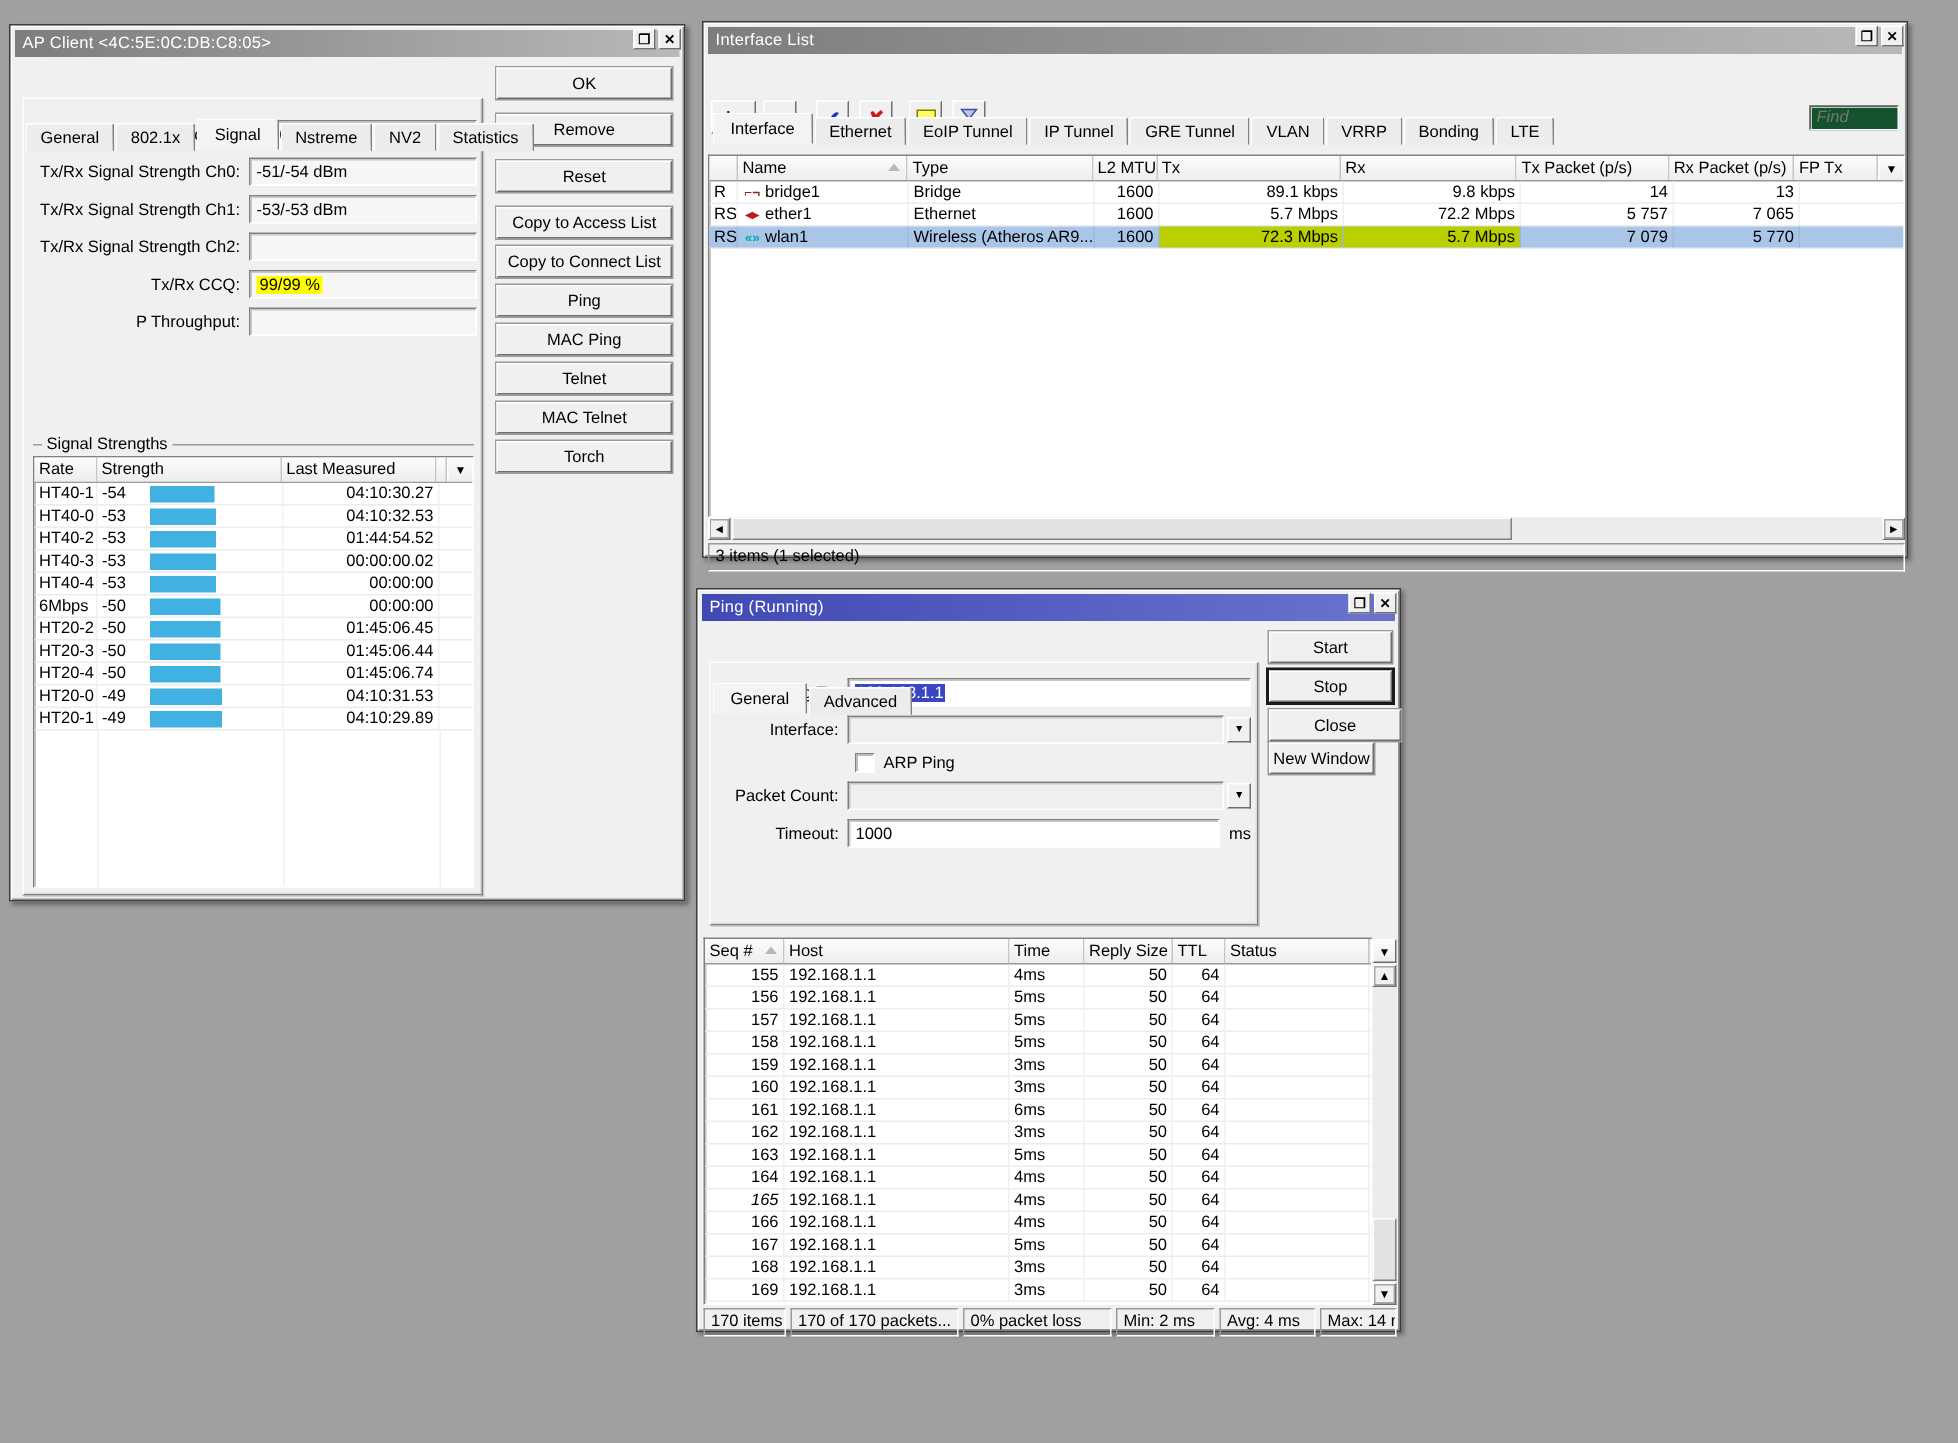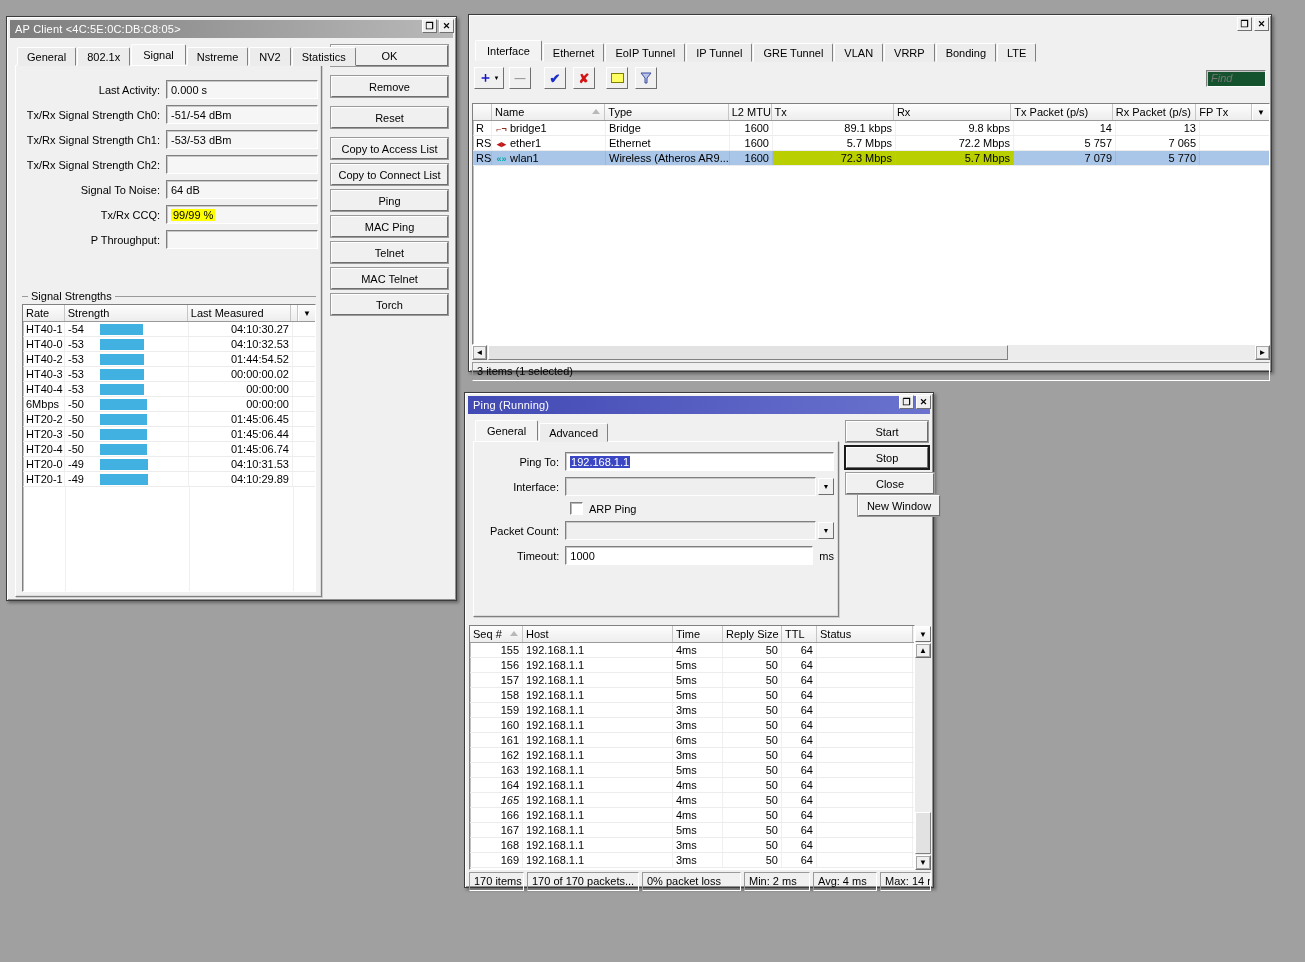--- a/index.html
+++ b/index.html
@@ -12,21 +12,21 @@
           display:flex; align-items:center; padding-left:5px; letter-spacing:.2px; }
   .tbar.inactive { background:linear-gradient(to right,#7d7d7d,#b9b9b9); }
   .tbar.active   { background:linear-gradient(to right,#4149b4,#6b73cf); }
   .tbtns { position:absolute; right:2px; top:2px; display:flex; gap:2px; }
   .wbtn { width:15px; height:14px; background:#f0f0f0; border:1px solid; border-color:#fff #707070 #707070 #fff;
           display:flex; align-items:center; justify-content:center; font-size:9px; font-weight:bold; color:#000; }
 
   .tab { display:inline-block; padding:3px 9px 2px 9px; background:#ececec; border:1px solid;
          border-color:#fff #808080 #ececec #fff; border-radius:2px 2px 0 0; position:relative; margin-right:1px; color:#000; }
   .tab.on { background:#f3f3f3; padding:4px 11px 3px 11px; top:-2px; z-index:5; border-bottom:1px solid #f3f3f3; }
-  .tabrow { position:absolute; z-index:4; }
+  .tabrow { position:absolute; z-index:4;margin-top:35px; }
 
   .panel { position:absolute; border:1px solid; border-color:#fff #808080 #808080 #fff;
            box-shadow: inset -1px -1px 0 #dcdcdc, 1px 1px 0 #cfcfcf; }
 
   .btn { background:#f0f0f0; border:1px solid; border-color:#fff #6e6e6e #6e6e6e #fff;
          box-shadow: 0 0 0 1px #9a9a9a; display:flex; align-items:center; justify-content:center;
          font-family:"Liberation Sans",sans-serif; font-size:11px; }
   .btn.focus { box-shadow: 0 0 0 2px #1a1a1a; }
 
   .fld { background:#f6f6f6; border:1px solid; border-color:#808080 #fff #fff #808080;
@@ -102,24 +102,20 @@
         </div>
         <div class="formrow">
           <div class="flabel">Tx/Rx Signal Strength Ch1:</div>
           <div class="fld" style="width:152px;"><span>-53/-53 dBm</span></div>
         </div>
         <div class="formrow">
           <div class="flabel">Tx/Rx Signal Strength Ch2:</div>
           <div class="fld" style="width:152px;"></div>
         </div>
         <div class="formrow">
-          <div class="flabel">Signal To Noise:</div>
-          <div class="fld" style="width:152px;"><span>64 dB</span></div>
-        </div>
-        <div class="formrow">
           <div class="flabel">Tx/Rx CCQ:</div>
           <div class="fld" style="width:152px;"><span class="hlyellow">99/99 %</span></div>
         </div>
         <div class="formrow">
           <div class="flabel">P Throughput:</div>
           <div class="fld" style="width:152px;"></div>
         </div>
       </div>
     <div class="groupline" style="position:absolute; left:6px; top:224px; width:294px;">
       <span>Signal Strengths</span>
@@ -237,20 +233,23 @@
       <div class="btn" style="width:117px; height:21px; margin-bottom:5px;">Copy to Connect List</div>
       <div class="btn" style="width:117px; height:21px; margin-bottom:5px;">Ping</div>
       <div class="btn" style="width:117px; height:21px; margin-bottom:5px;">MAC Ping</div>
       <div class="btn" style="width:117px; height:21px; margin-bottom:5px;">Telnet</div>
       <div class="btn" style="width:117px; height:21px; margin-bottom:5px;">MAC Telnet</div>
       <div class="btn" style="width:117px; height:21px; margin-bottom:5px;">Torch</div>
     </div>
 </div>
 
 <div class="win" style="left:468px; top:14px; width:804px; height:358px;">
+  <div class="tbar inactive">
+    <span>Interface List</span>
+  </div>
   <div class="tbtns">
     <div class="wbtn">❐</div>
     <div class="wbtn">✕</div>
   </div>
   <div class="tabrow" style="left:6px; top:27px;" id="if-tabs"><div class="tab on" style="display: inline-block;">Interface</div><div class="tab" style="display: inline-block;">Ethernet</div><div class="tab" style="display: inline-block;">EoIP Tunnel</div><div class="tab" style="display: inline-block;">IP Tunnel</div><div class="tab" style="display: inline-block;">GRE Tunnel</div><div class="tab" style="display: inline-block;">VLAN</div><div class="tab" style="display: inline-block;">VRRP</div><div class="tab" style="display: inline-block;">Bonding</div><div class="tab" style="display: inline-block;">LTE</div></div>
   <div style="position:absolute; left:5px; top:50px; right:5px; height:26px; display:flex; align-items:center;">
     <div class="tool" style="width:30px;">
         <span style="color:#1414c8; font-size:14px;">＋</span>
         <span style="font-size:6px; margin-left:1px;">▼</span>
       </div>
@@ -365,21 +364,21 @@
         <span class="flabel" style="width:84px;">Timeout:</span>
         <div class="fld white" style="width:250px;"><span>1000</span></div>
         <span style="margin-left:6px;">ms</span>
       </div>
     </div>
   </div>
   <div id="ping-buttons" style="position:absolute; left:381px; top:28px; width:82px;">
       <div class="btn" style="width:82px; height:21px; margin-bottom:5px;">Start</div>
       <div class="btn focus" style="width:82px; height:21px; margin-bottom:5px;">Stop</div>
       <div class="btn" style="width:88px; height:21px; margin-bottom:1px;">Close</div>
-      <div class="btn" style="width:82px; height:21px; margin-bottom:5px;margin-left:12px;">New Window</div>
+      <div class="btn" style="width:70px; height:21px; margin-bottom:5px;">New Window</div>
     </div>
   <div class="grid" style="left:4px; top:232px; width:446px; height:245px;">
     <div class="ghead" id="ping-head">
         <div class="ghc" style="width:53px;">Seq #<span class="sortmark"></span></div>
         <div class="ghc" style="width:150px;">Host</div>
         <div class="ghc" style="width:50px;">Time</div>
         <div class="ghc" style="width:59px;">Reply Size</div>
         <div class="ghc" style="width:35px;">TTL</div>
         <div class="ghc" style="width:96px;">Status</div>
       </div>

